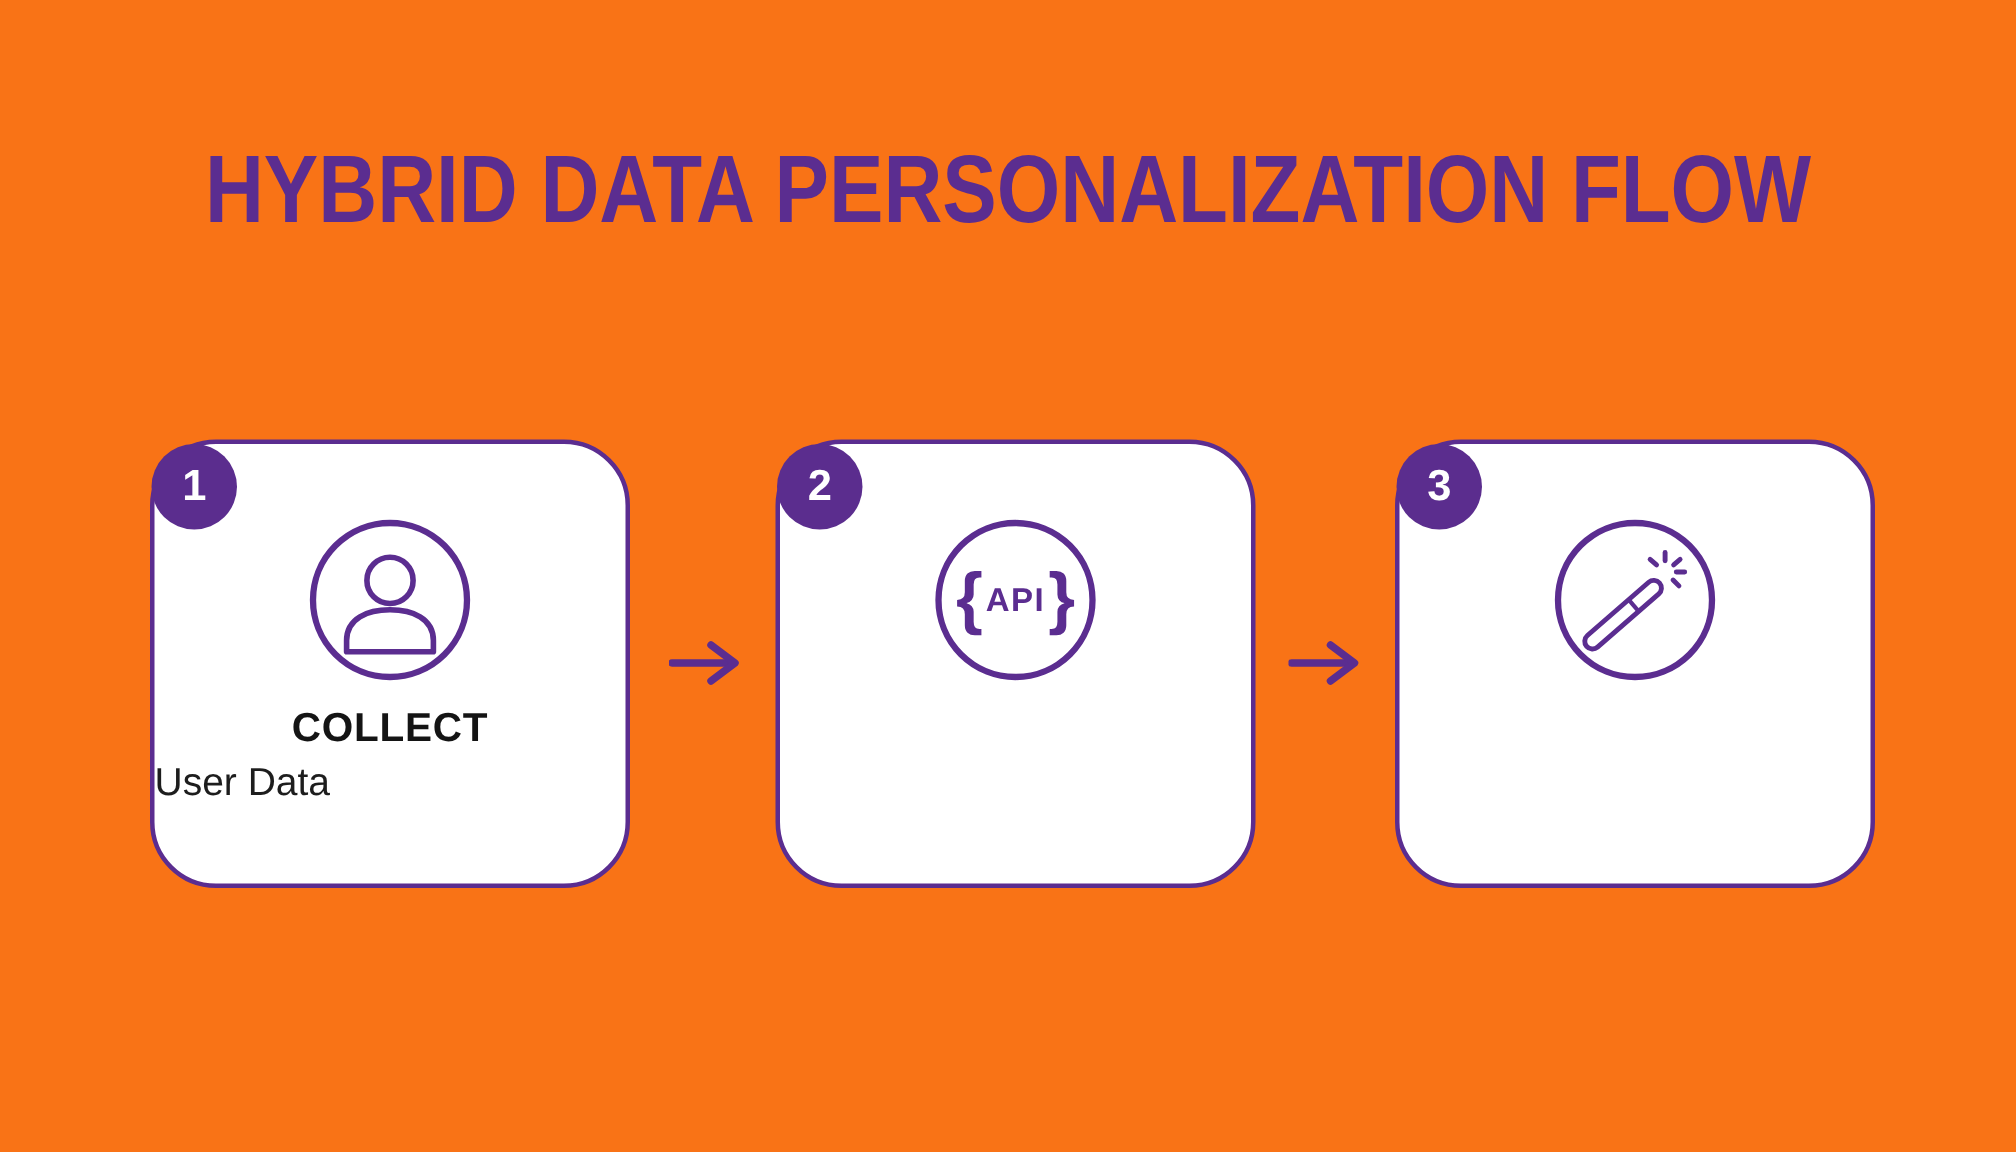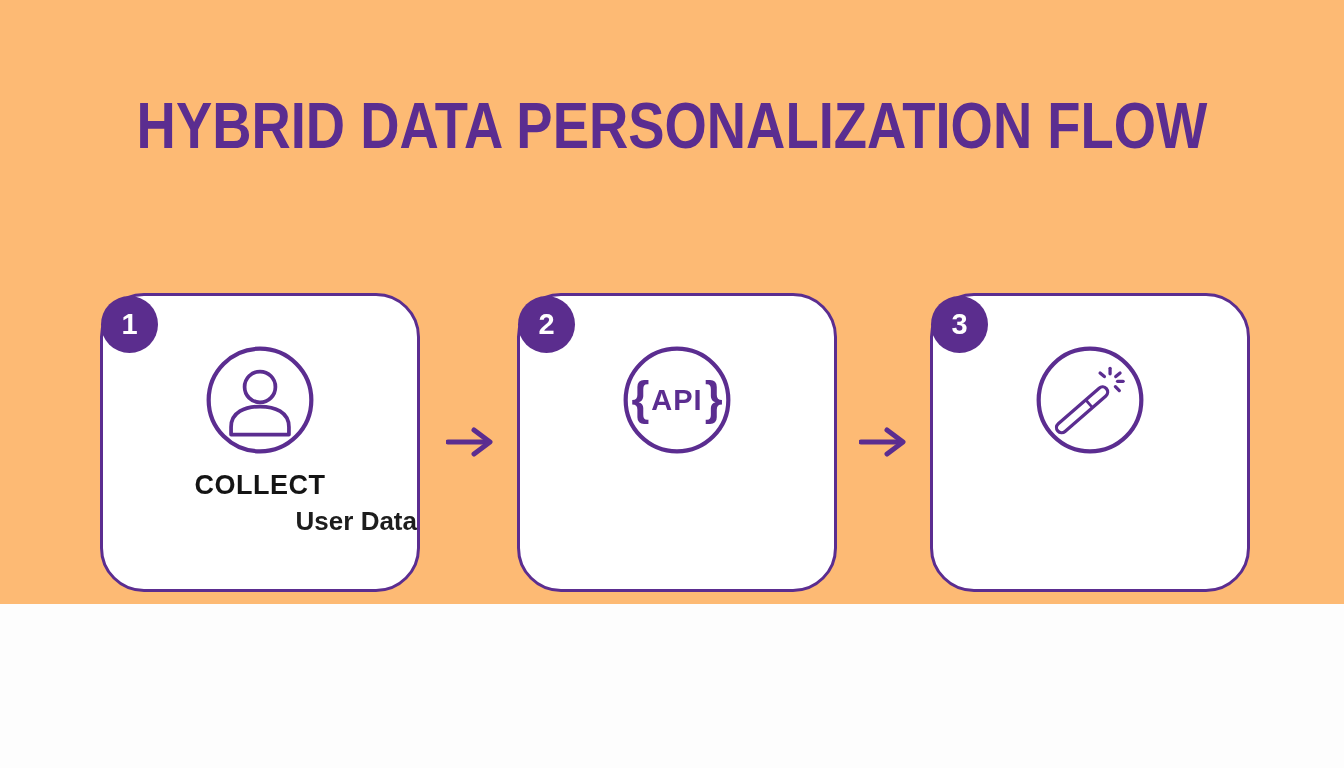--- a/index.html
+++ b/index.html
@@ -4,22 +4,22 @@
 <style>
   * { margin: 0; padding: 0; box-sizing: border-box; }
   html, body { width: 1344px; height: 768px; overflow: hidden; }
   body {
     font-family: "Liberation Sans", sans-serif;
     background: #fdfdfd;
   }
   .canvas {
     position: relative;
     width: 1344px;
-    height: 604px;
-    background: #fdba74;
+    height: 768px;
+    background: #f97316;
   }
   
   .title {
     position: absolute;
     top: 94px;
     left: 0;
     width: 100%;
     text-align: center;
     font-size: 64px;
     line-height: 64px;
@@ -84,43 +84,43 @@
     color: #5b2d90;
   }
   .api-brace {
     font-size: 46px;
     font-weight: 700;
     line-height: 1;
     position: relative;
     top: -2px;
   }
   .api-word {
-    font-size: 29px;
+    font-size: 22px;
     font-weight: 800;
     letter-spacing: 1px;
     margin: 0 2px;
   }
 
   .step-label {
     margin-top: 16px;
     width: 100%;
     text-align: center;
     font-size: 27px;
     line-height: 27px;
     font-weight: 700;
     letter-spacing: 0.5px;
     color: #141414;
   }
   .step-sublabel {
     margin-top: 7px;
     width: 100%;
-    text-align: right;
+    text-align: left;
     font-size: 26px;
     line-height: 30px;
-    font-weight: 700;
+    font-weight: 400;
     color: #1d1d1d;
   }
 
   
   .flow-arrow {
     position: absolute;
     top: 425px;
     width: 48px;
     height: 34px;
   }

